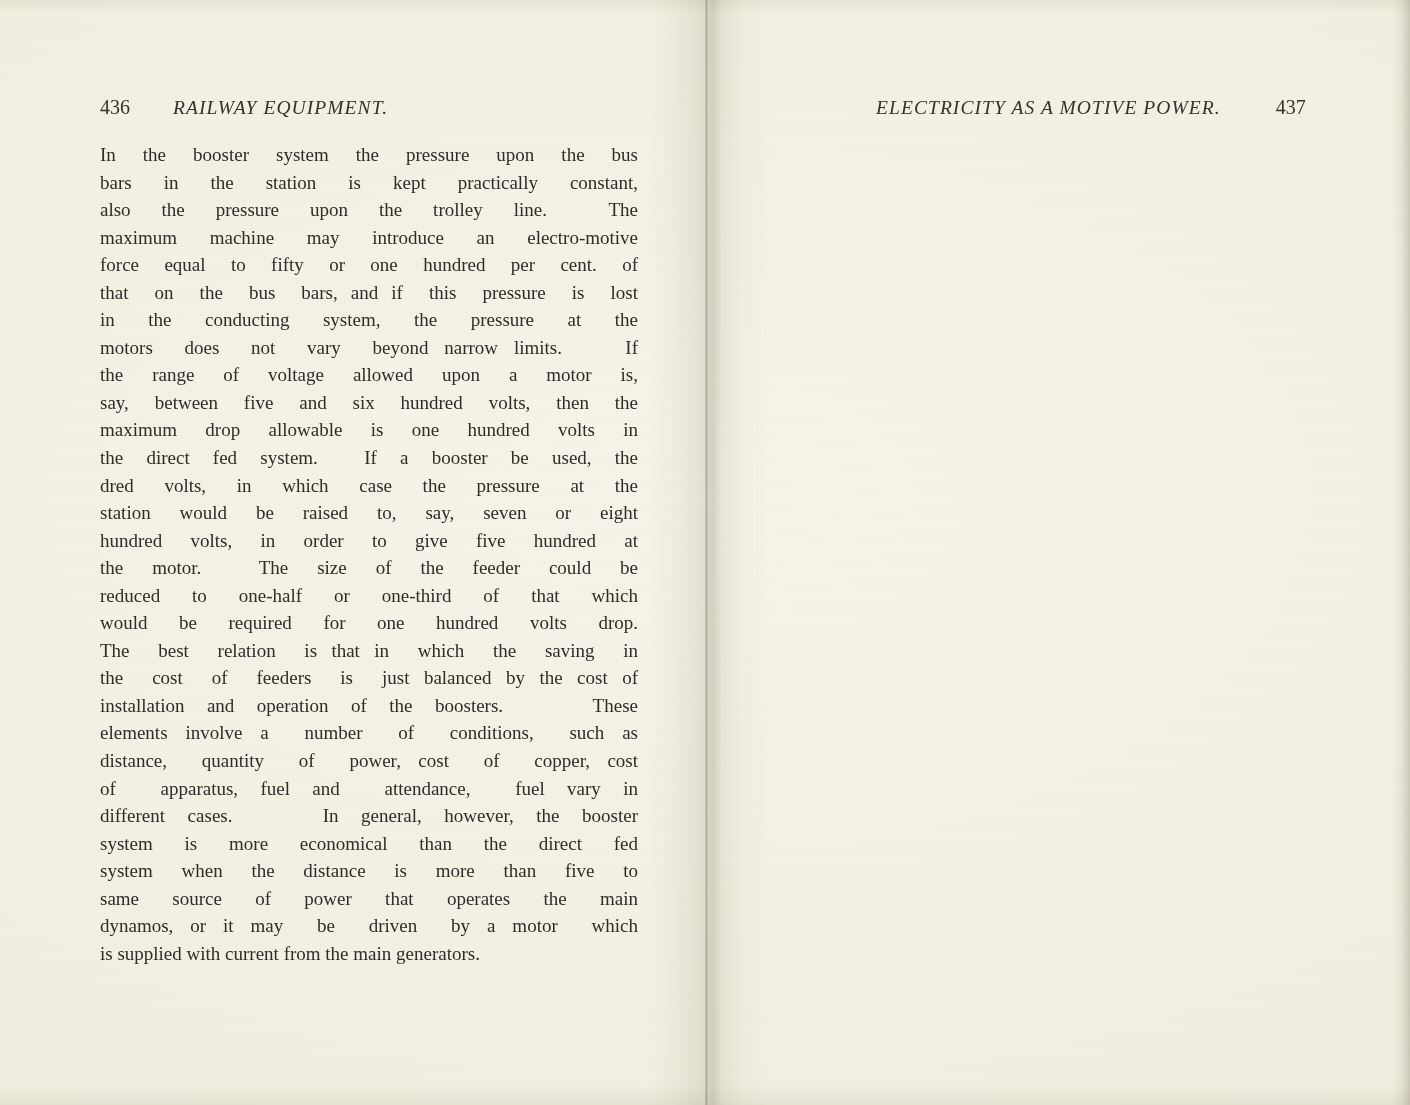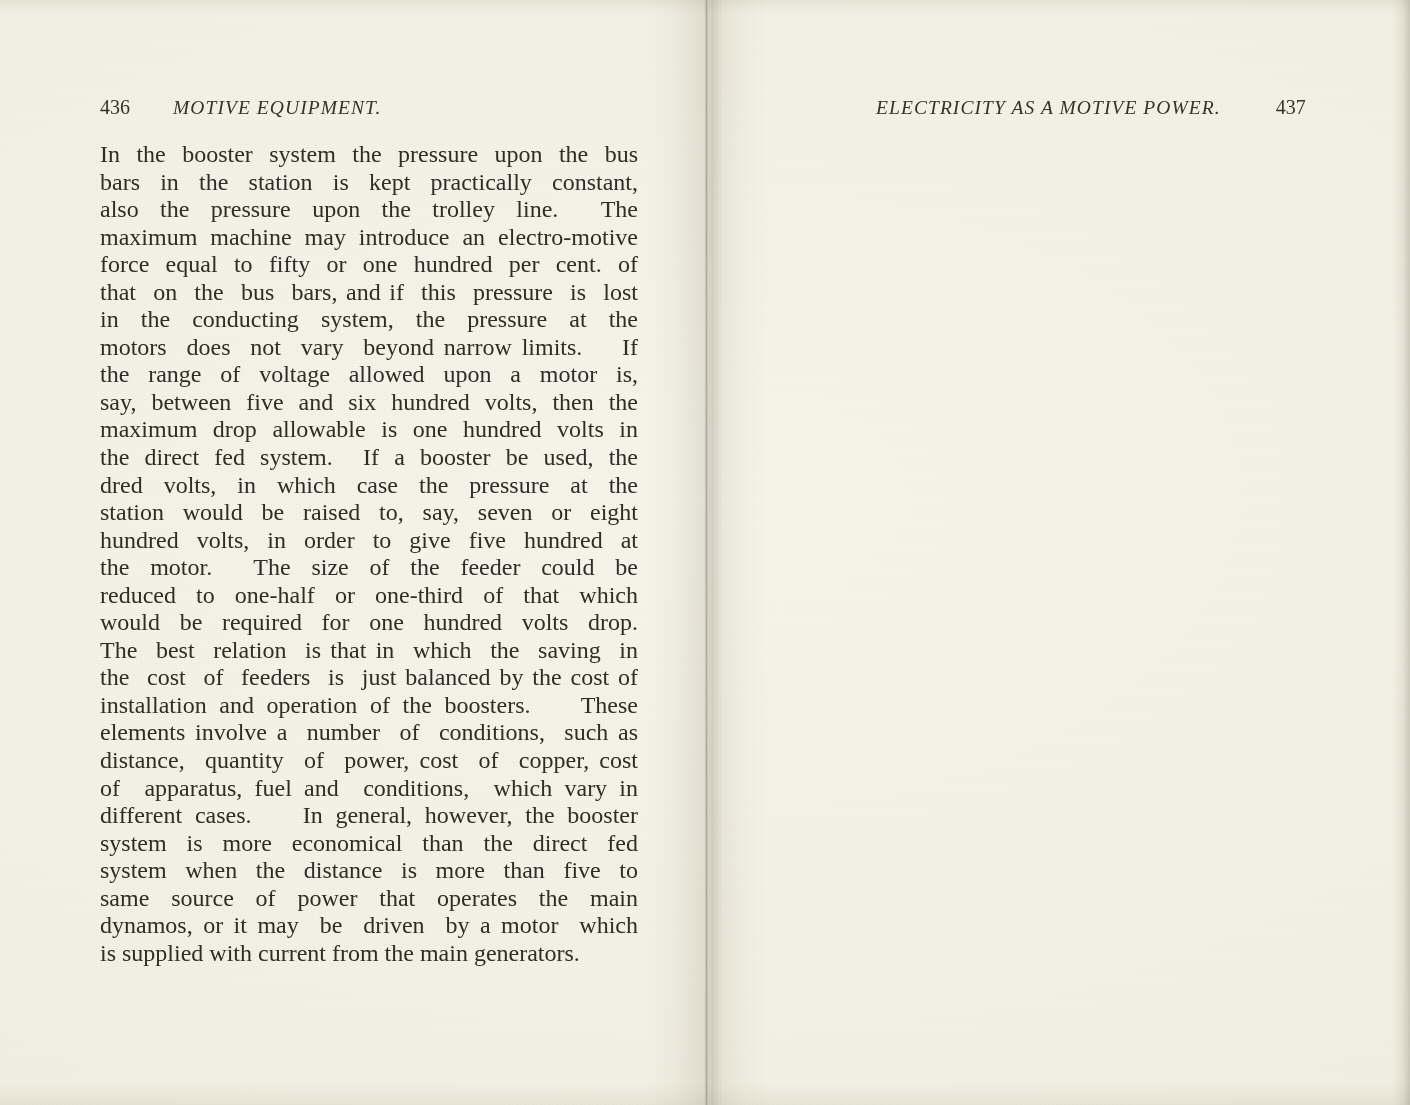--- a/index.html
+++ b/index.html
@@ -128,21 +128,21 @@
   .rh-left .title {
     margin-left: 43px;
   }
   .rh-right .title { margin-left: 92px; }
   .rh-right .folio { margin-left: 55px; }
 
   
   .textblock {
     position: absolute;
     top: 141px;
-    font-size: 24px;
+    font-size: 19px;
     line-height: 27.55px;
     text-align: justify;
     text-align-last: left;
     color: #2e2c27;
   }
   .tb-left  { left: 100px;  width: 538px; }
 
   .textblock p {
     margin: 0;
     text-indent: 0;
@@ -161,21 +161,21 @@
 <body>
 
 <div id="page">
 
   <div class="paper-base"></div>
 
   <div class="page-leaf leaf-left">
 
     <div class="running-head rh-left">
       <span class="folio">436</span>
-      <span class="title">MOTIVE  EQUIPMENT.</span>
+      <span class="title">RAILWAY  EQUIPMENT.</span>
     </div>
 
     <div class="textblock tb-left">
       <p>
         <span class="ln">In  the  booster  system  the  pressure  upon  the  bus</span>
         <span class="ln">bars  in  the  station  is  kept  practically  constant,</span>
         <span class="ln">also  the  pressure  upon  the  trolley  line.    The</span>
         <span class="ln">maximum machine may introduce an electro-motive</span>
         <span class="ln">force  equal  to  fifty  or  one  hundred  per  cent.  of</span>
         <span class="ln">that  on  the  bus  bars, and if  this  pressure  is  lost</span>
@@ -189,21 +189,21 @@
         <span class="ln">station  would  be  raised  to,  say,  seven  or  eight</span>
         <span class="ln">hundred  volts,  in  order  to  give  five  hundred  at</span>
         <span class="ln">the  motor.    The  size  of  the  feeder  could  be</span>
         <span class="ln">reduced  to  one-half  or  one-third  of  that  which</span>
         <span class="ln">would  be  required  for  one  hundred  volts  drop.</span>
         <span class="ln">The  best  relation  is that in  which  the  saving  in</span>
         <span class="ln">the  cost  of  feeders  is  just balanced by the cost of</span>
         <span class="ln">installation and operation of the boosters.    These</span>
         <span class="ln">elements involve a  number  of  conditions,  such as</span>
         <span class="ln">distance,  quantity  of  power, cost  of  copper, cost</span>
-        <span class="ln">of  apparatus, fuel and  conditions,  which vary in</span>
+        <span class="ln">of  apparatus, fuel and  attendance,  fuel vary in</span>
         <span class="ln">different cases.    In general, however, the booster</span>
         <span class="ln">system  is  more  economical  than  the  direct  fed</span>
         <span class="ln">system  when  the  distance  is  more  than  five  to</span>
         <span class="ln">same  source  of  power  that  operates  the  main</span>
         <span class="ln">dynamos, or it may  be  driven  by a motor  which</span>
         <span class="ln last">is supplied with current from the main generators.</span>
       </p>
     </div>
   </div>
 

